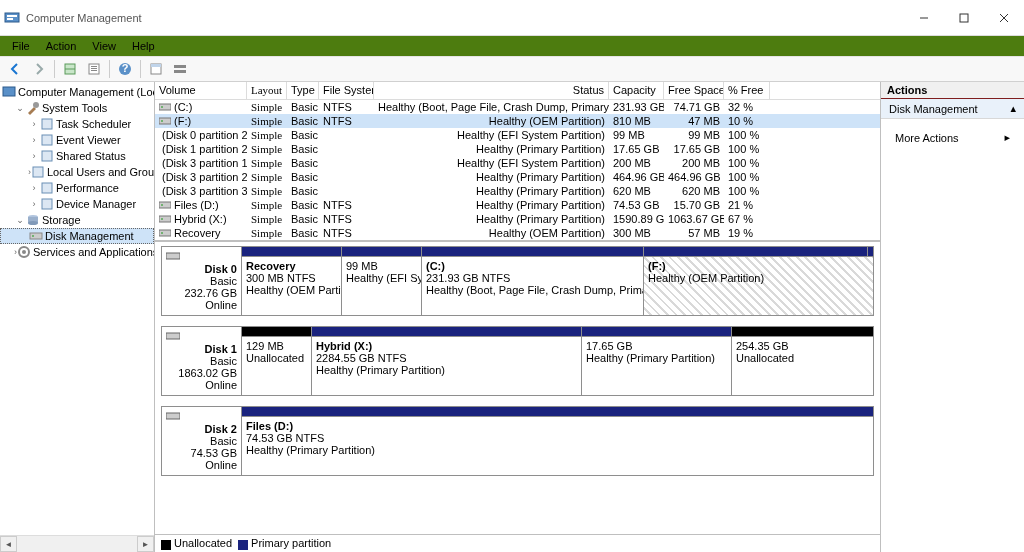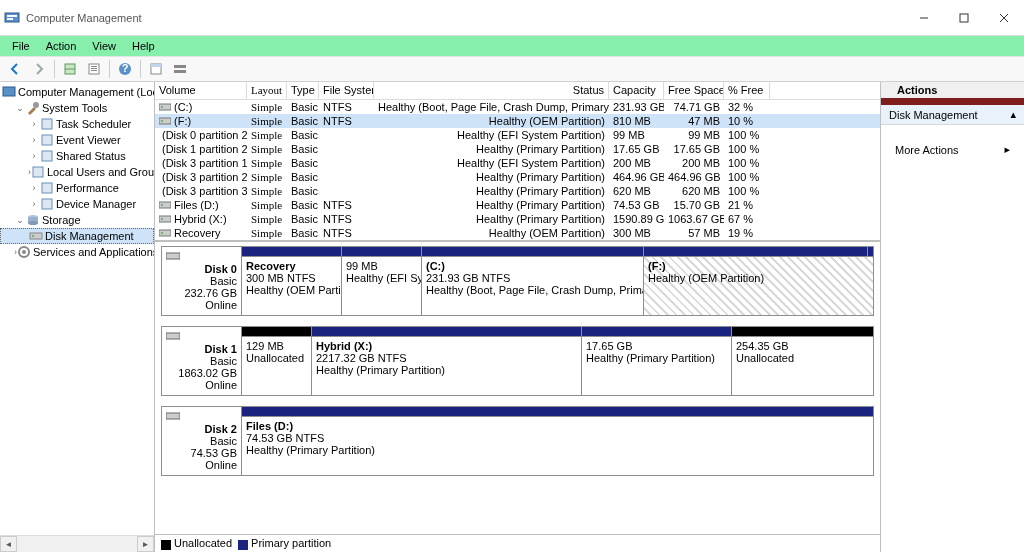--- a/index.html
+++ b/index.html
@@ -6,21 +6,21 @@
 body { width: 1024px; height: 552px; background: #fff; overflow: hidden; display: flex; flex-direction: column; }
 
 
 .titlebar { height: 36px; display: flex; align-items: center; background: #fff; border-bottom: 1px solid #ddd; }
 .titlebar .icon { width: 16px; height: 16px; margin: 0 4px; }
 .titlebar .title { flex: 1; padding-left: 2px; color: #555; }
 .titlebar .winbtn { width: 40px; height: 22px; display: flex; align-items: center; justify-content: center; color: #555; }
 .titlebar .winbtn svg { width: 10px; height: 10px; }
 
 
-.menubar { height: 20px; display: flex; align-items: center; padding-left: 4px; background: #86efac; }
+.menubar { height: 20px; display: flex; align-items: center; padding-left: 4px; background: #4d7c0f; }
 .menubar .menuitem { padding: 2px 8px; cursor: default; }
 
 
 .toolbar { height: 26px; display: flex; align-items: center; padding: 2px 4px; background: #f8f8f8; border-top: 1px solid #e5e5e5; border-bottom: 1px solid #d0d0d0; gap: 2px; }
 .toolbar .tb { width: 22px; height: 22px; display: flex; align-items: center; justify-content: center; border: 1px solid transparent; }
 .toolbar .sep { width: 1px; height: 18px; background: #ccc; margin: 0 2px; }
 
 
 .main { flex: 1; display: flex; min-height: 0; }
 
@@ -74,23 +74,23 @@
 .part:last-child { border-right: none; }
 .part .pname { font-weight: bold; }
 .part.hatched { background: repeating-linear-gradient(45deg, #fff, #fff 4px, #d9d9d9 4px, #d9d9d9 6px); }
 
 
 .legend { height: 18px; border-top: 1px solid #bfbfbf; display: flex; align-items: center; padding: 0 6px; gap: 6px; }
 .legend .sw { width: 10px; height: 10px; display: inline-block; margin-right: 3px; vertical-align: middle; }
 
 
 .actions-pane { width: 143px; background: #fff; display: flex; flex-direction: column; }
-.actions-hdr { background: #f0f0f0; border-bottom: 7px solid #7f1d1d; padding: 2px 16px; font-weight: bold; }
+.actions-hdr { background: #f0f0f0; border-bottom: 1px solid #7f1d1d; padding: 2px 6px; font-weight: bold; }
 .actions-sec { background: #e9f1fa; padding: 3px 8px; display: flex; align-items: center; justify-content: space-between; border-bottom: 1px solid #d8d8d8; }
-.actions-item { padding: 18px 14px; display: flex; align-items: center; justify-content: space-between; }
+.actions-item { padding: 12px 14px; display: flex; align-items: center; justify-content: space-between; }
 
 svg { display: block; }
 </style>
 </head>
 <body>
 
 <div class="titlebar">
   <span class="icon">
     <svg viewBox="0 0 16 16">
         <rect x="1" y="3" width="14" height="9" fill="#5a90c8" stroke="#2c5a8c"></rect>
@@ -546,21 +546,21 @@
               <div class="strip-seg" style="background: rgb(26, 35, 126); width: 150px;"></div>
               <div class="strip-seg" style="background: rgb(0, 0, 0); flex: 1 1 0%;"></div>
             </div>
             <div class="disk-parts">
               <div class="part" style="width: 70px;">
                 <div>129 MB</div>
                 <div>Unallocated</div>
               </div>
               <div class="part" style="width: 270px;">
                 <div class="pname">Hybrid  (X:)</div>
-                <div>2217.32 GB NTFS</div>
+                <div>2284.55 GB NTFS</div>
                 <div>Healthy (Primary Partition)</div>
               </div>
               <div class="part" style="width: 150px;">
                 <div>17.65 GB</div>
                 <div>Healthy (Primary Partition)</div>
               </div>
               <div class="part" style="flex: 1 1 0%;">
                 <div>254.35 GB</div>
                 <div>Unallocated</div>
               </div>

